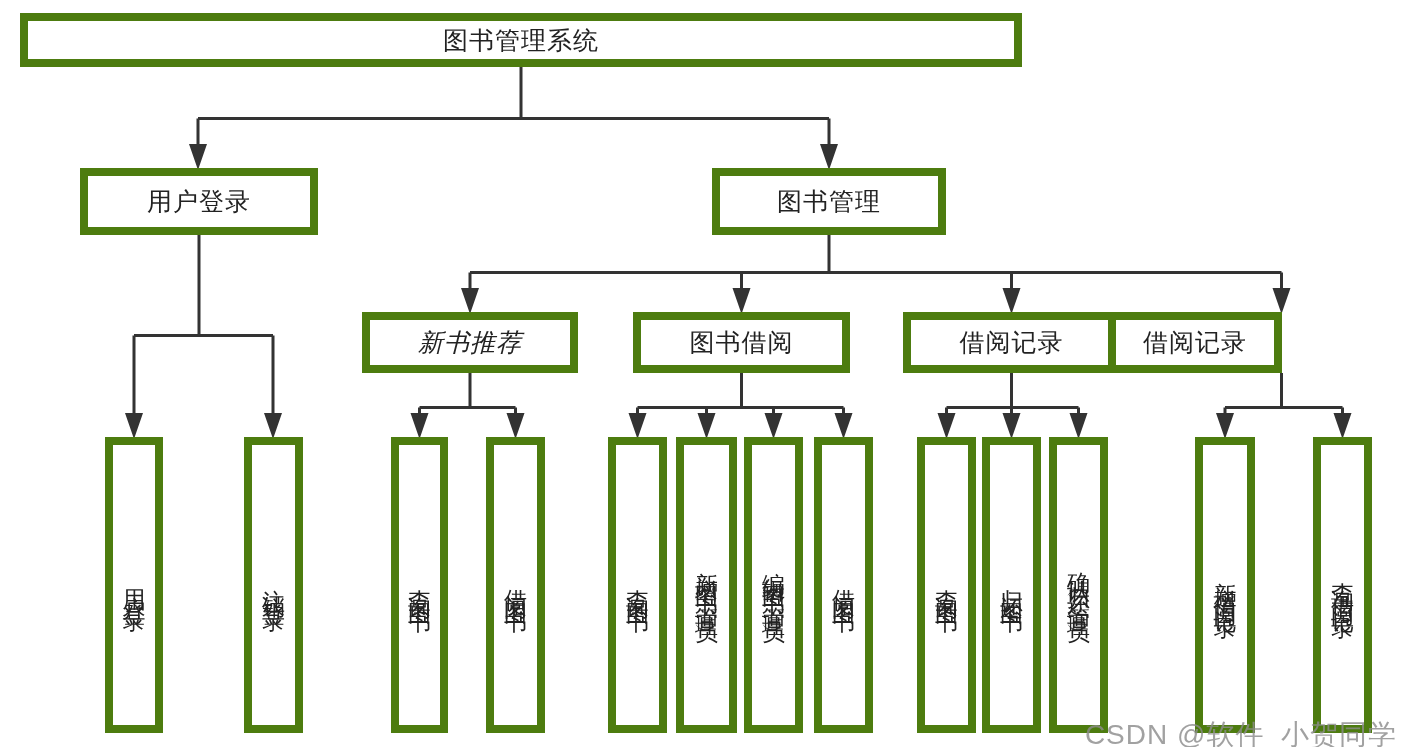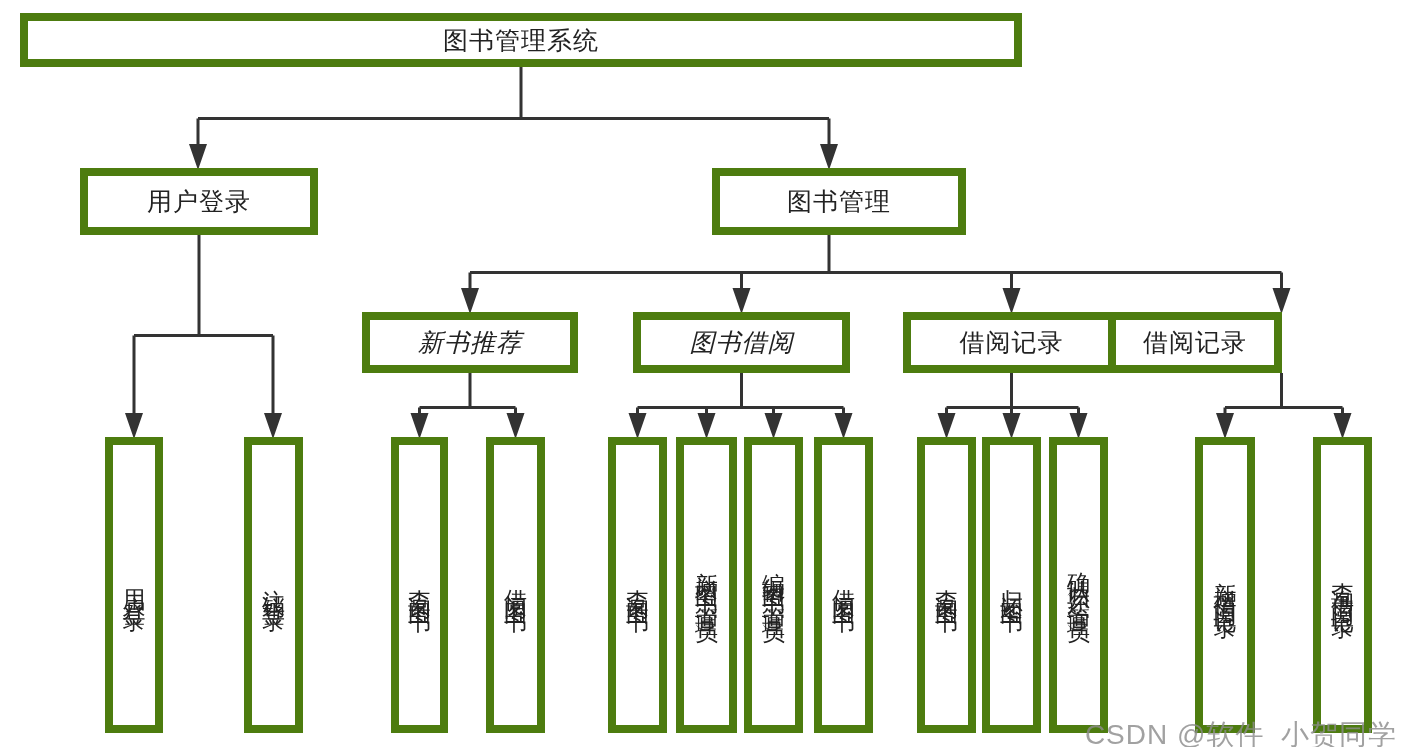--- a/index.html
+++ b/index.html
@@ -93,28 +93,28 @@
       M1333.5 413 h18 l-9 26 z"></path>
   </svg>
 
   <div class="box hbox l1">
     <span>图书管理系统</span>
   </div>
 
   <div class="box hbox l2" style="left:80px; width:238px;">
     <span>用户登录</span>
   </div>
-  <div class="box hbox l2" style="left:712px; width:254px;">
+  <div class="box hbox l2" style="left:712px; width:234px;">
     <span>图书管理</span>
   </div>
 
   <div class="box hbox l3" style="left:362px; width:216px;font-style:italic;">
     <span>新书推荐</span>
   </div>
-  <div class="box hbox l3" style="left:633px; width:217px;font-style:italic;">
+  <div class="box hbox l3" style="left:633px; width:217px;">
     <span>图书借阅</span>
   </div>
   <div class="box hbox l3" style="left:903px; width:217px;">
     <span>借阅记录</span>
   </div>
   <div class="box hbox l3" style="left:1108px; width:174px;">
     <span>借阅记录</span>
   </div>
 
   <div class="box vbox l4" style="left:105px; width:58px;">

